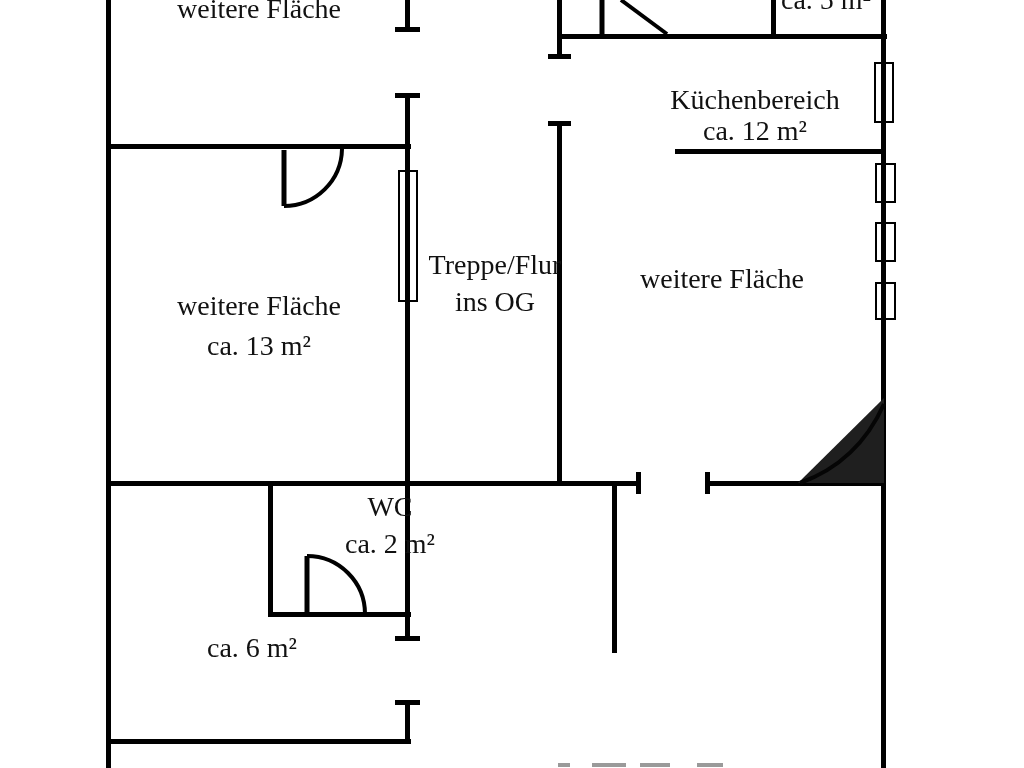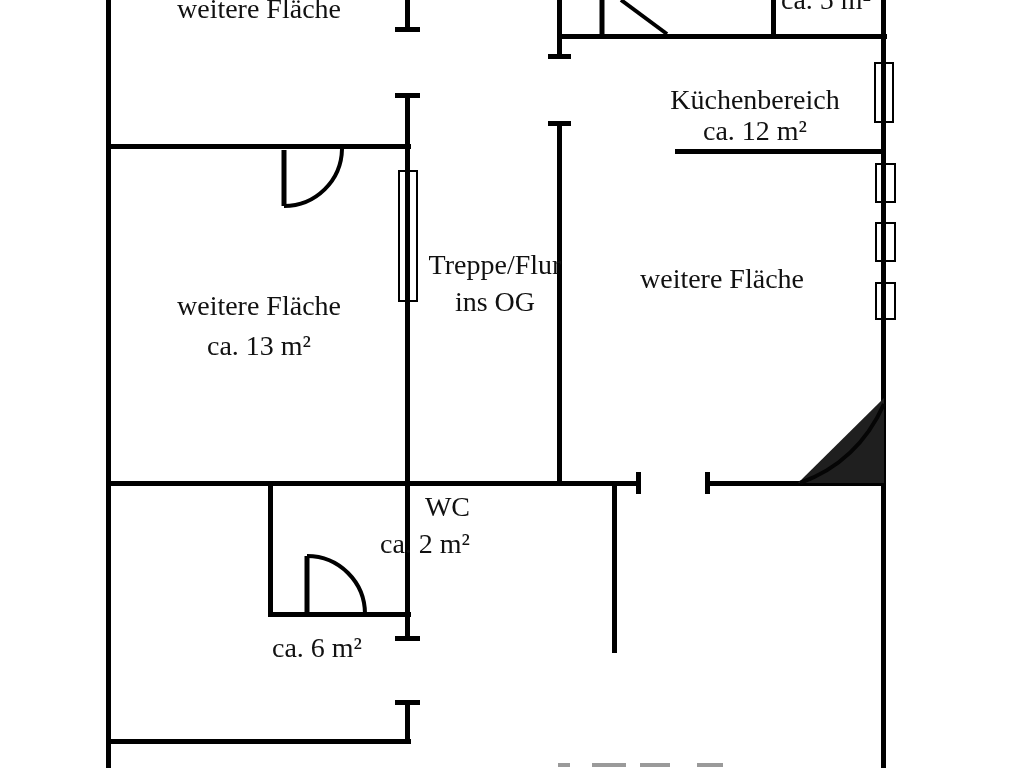--- a/index.html
+++ b/index.html
@@ -3,21 +3,21 @@
 <meta charset="utf-8">
 <style>
   html,body{margin:0;padding:0;background:#ffffff;}
   .plan{position:relative;width:1024px;height:768px;background:#ffffff;overflow:hidden;
         font-family:"Liberation Serif","DejaVu Serif",serif;color:#111111;}
   .wall{position:absolute;background:#000000;}
   .cap{position:absolute;background:#000000;}
   .winrect{position:absolute;border:2px solid #000000;background:transparent;box-sizing:border-box;}
   .stairrect{position:absolute;border:2px solid #000000;background:transparent;box-sizing:border-box;}
   .label{position:absolute;font-size:28px;line-height:33px;text-align:center;white-space:nowrap;}
-  .label.left{text-align:right;}
+  .label.left{text-align:center;}
   svg.overlay{position:absolute;left:0;top:0;width:1024px;height:768px;pointer-events:none;}
   .remnant{position:absolute;background:#9a9a9a;height:4px;}
 </style>
 </head>
 <body>
 
 <div class="plan">
 
   <div class="wall" style="left:106px;top:0;width:5px;height:768px;"></div>
   <div class="wall" style="left:881px;top:0;width:5px;height:768px;"></div>

